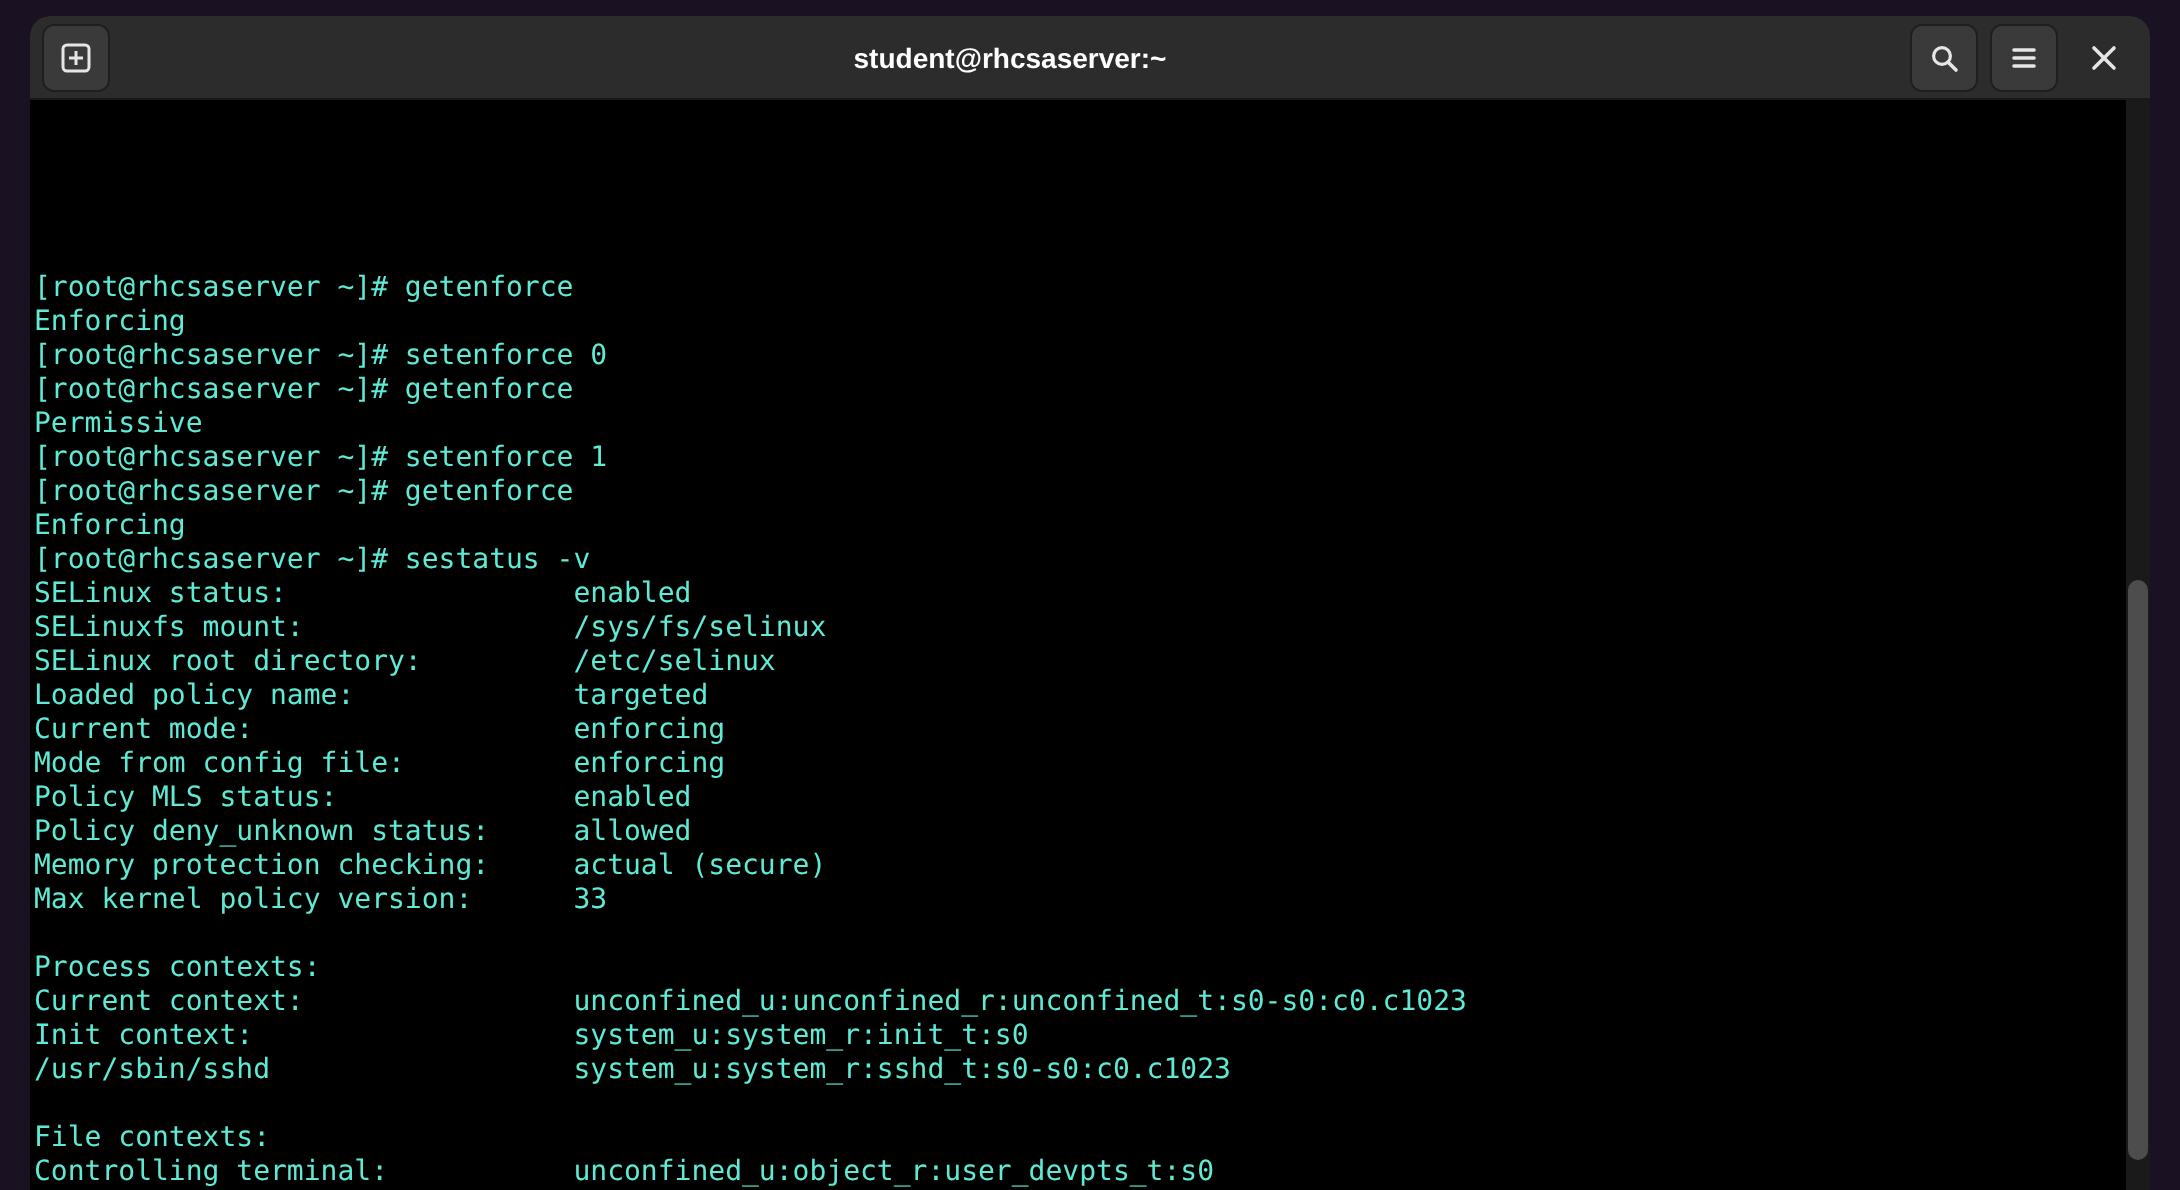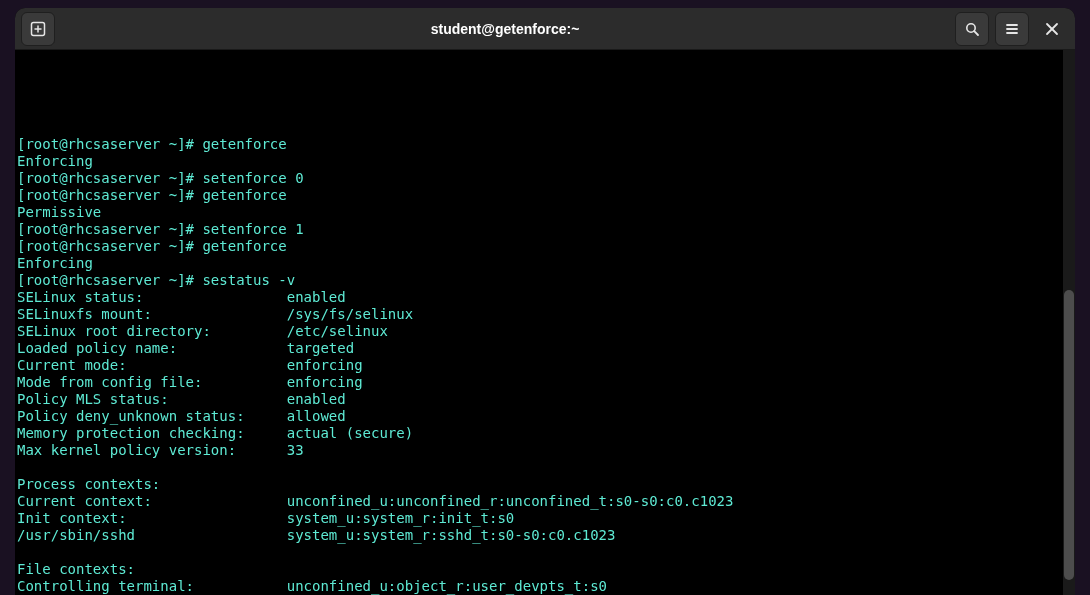--- a/index.html
+++ b/index.html
@@ -101,21 +101,21 @@
         <span>
           <svg width="16" height="16" viewBox="0 0 16 16">
             <rect x="1.5" y="1.5" width="13" height="13" rx="2" fill="none" stroke="#e6e6e6" stroke-width="1.5"></rect>
             <line x1="8" y1="4.5" x2="8" y2="11.5" stroke="#e6e6e6" stroke-width="1.5"></line>
             <line x1="4.5" y1="8" x2="11.5" y2="8" stroke="#e6e6e6" stroke-width="1.5"></line>
           </svg>
         </span>
       </div>
     </div>
 
-    <div class="tb-title">student@getenforce:~</div>
+    <div class="tb-title">student@rhcsaserver:~</div>
 
     <div class="tb-right">
       <div class="tb-btn" title="Search">
         <span>
           <svg width="16" height="16" viewBox="0 0 16 16">
             <circle cx="7" cy="7" r="4.2" fill="none" stroke="#e6e6e6" stroke-width="1.6"></circle>
             <line x1="10.2" y1="10.2" x2="14" y2="14" stroke="#e6e6e6" stroke-width="1.8" stroke-linecap="round"></line>
           </svg>
         </span>
       </div>

